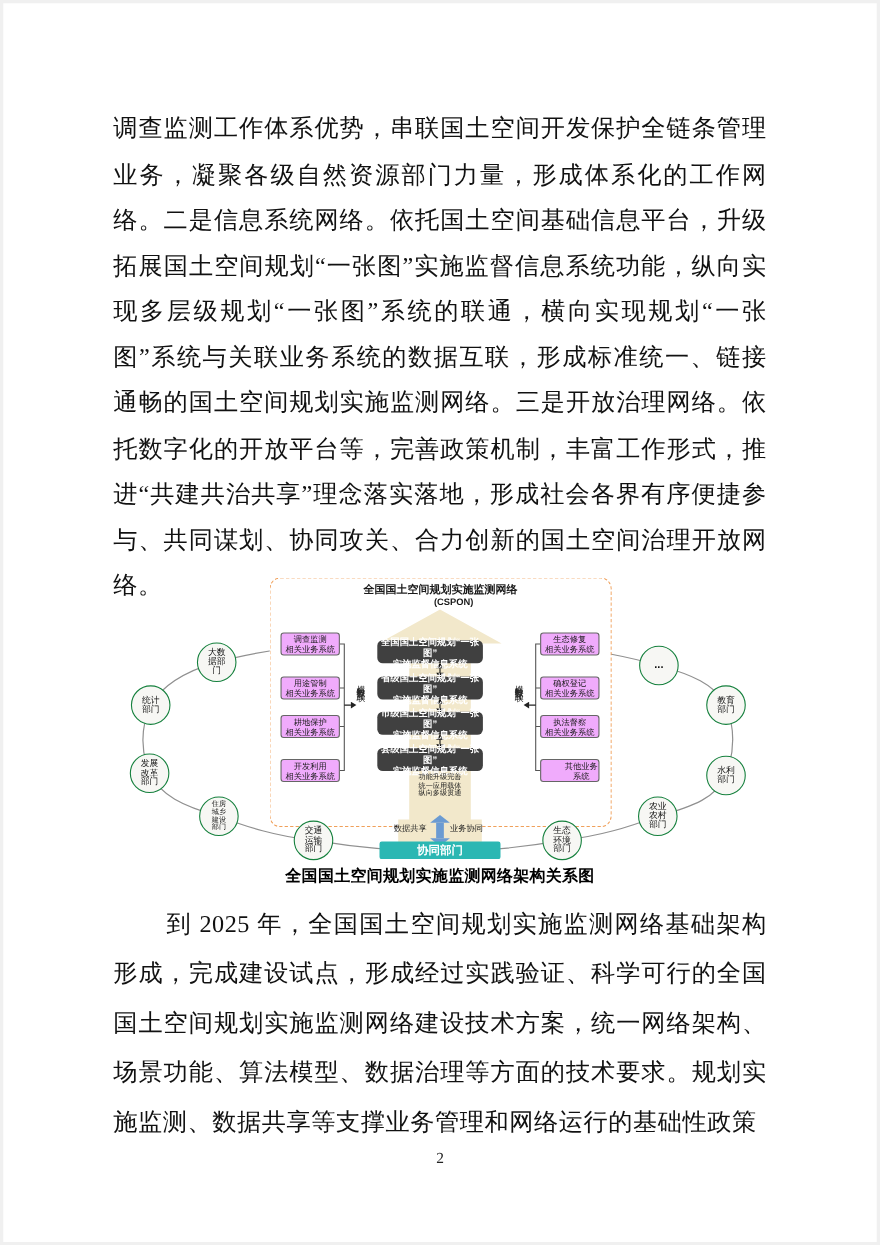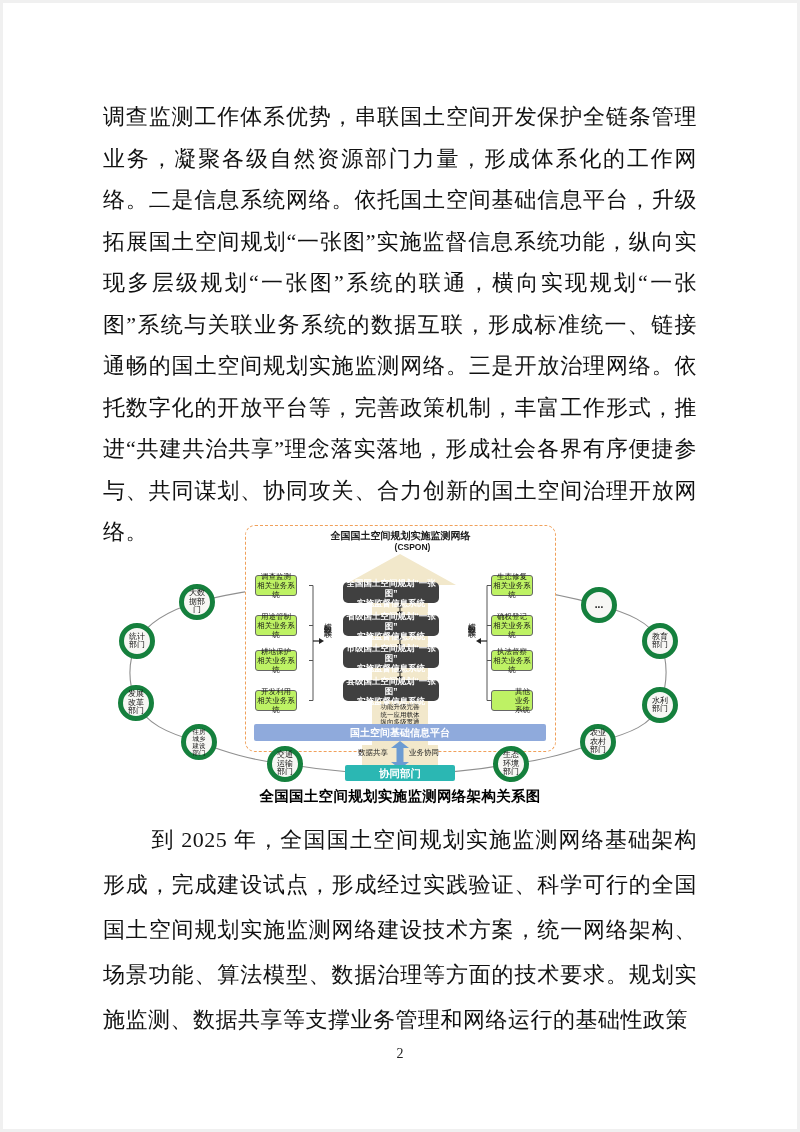--- a/index.html
+++ b/index.html
@@ -37,21 +37,21 @@
   #diagram-subtitle{left:145px;top:24px;width:335px;text-align:center;
     font-size:8.5px;font-weight:bold;color:#1a1a1a;}
   #arrow-label{left:145px;top:48px;width:311px;text-align:center;
     font-size:8.5px;font-weight:bold;color:#222;}
   .center-box{
     left:243px;width:96px;height:21px;background:#404040;border-radius:5px;
     color:#fff;font-size:8.5px;font-weight:bold;line-height:10px;
     text-align:center;white-space:pre-line;display:flex;align-items:center;justify-content:center;
   }
   .side-box{
-    width:42px;height:21px;background:#bef264;border:1px solid #666;border-radius:3px;
+    width:54px;height:21px;background:#f0abfc;border:1px solid #666;border-radius:3px;
     font-size:7.5px;line-height:9px;color:#1a1a1a;text-align:center;white-space:pre-line;
     display:flex;align-items:center;justify-content:center;box-sizing:border-box;
   }
   .side-box.l{left:155px;}
   .side-box.r{left:391px;}
   .vlabel{
     writing-mode:vertical-rl;text-orientation:upright;
     font-size:8px;letter-spacing:1.5px;color:#222;top:98px;
   }
   #center-note{left:243px;top:185px;width:114px;text-align:center;
@@ -61,21 +61,21 @@
     color:#fff;font-size:10px;font-weight:bold;text-align:center;line-height:17px;
   }
   #share-label{left:240px;top:230px;width:48px;text-align:right;font-size:7.5px;color:#222;}
   #collab-label{left:309px;top:230px;width:48px;text-align:left;font-size:7.5px;color:#222;}
   #coordination-box{
     left:245px;top:247px;width:110px;height:16px;background:#2BB7B3;border-radius:2px;
     color:#fff;font-size:10.5px;font-weight:bold;text-align:center;line-height:16px;
   }
   .circle{
     width:36px;height:36px;border-radius:50%;background:#f7f7f4;
-    border:5px solid #15803d;box-sizing:border-box;
+    border:1px solid #15803d;box-sizing:border-box;
     display:flex;align-items:center;justify-content:center;
     font-size:8px;line-height:8.5px;color:#111;text-align:center;white-space:pre-line;
   }
   .circle.small{font-size:6.5px;line-height:7px;}
   .circle.dots{font-size:10px;font-weight:bold;}
   #diagram-caption{
     position:absolute;top:787px;left:0;width:800px;text-align:center;
     font-family:"Liberation Sans","DejaVu Sans",sans-serif;
     font-size:14.5px;font-weight:bold;color:#000;letter-spacing:0.3px;
   }
@@ -139,21 +139,20 @@
   <div class="node center-box" style="top:97px;">省级国土空间规划“一张图”
 实施监督信息系统</div>
   <div class="node center-box" style="top:129px;">市级国土空间规划“一张图”
 实施监督信息系统</div>
   <div class="node center-box" style="top:162px;">县级国土空间规划“一张图”
 实施监督信息系统</div>
 
   <div class="node" id="center-note">功能升级完善
 统一应用载体
 纵向多级贯通</div>
-  <div class="node" id="platform-bar">国土空间基础信息平台</div>
 
   <div class="node side-box l" style="top:57px;">调查监测
 相关业务系统</div>
   <div class="node side-box l" style="top:97px;">用途管制
 相关业务系统</div>
   <div class="node side-box l" style="top:132px;">耕地保护
 相关业务系统</div>
   <div class="node side-box l" style="top:172px;">开发利用
 相关业务系统</div>
 

